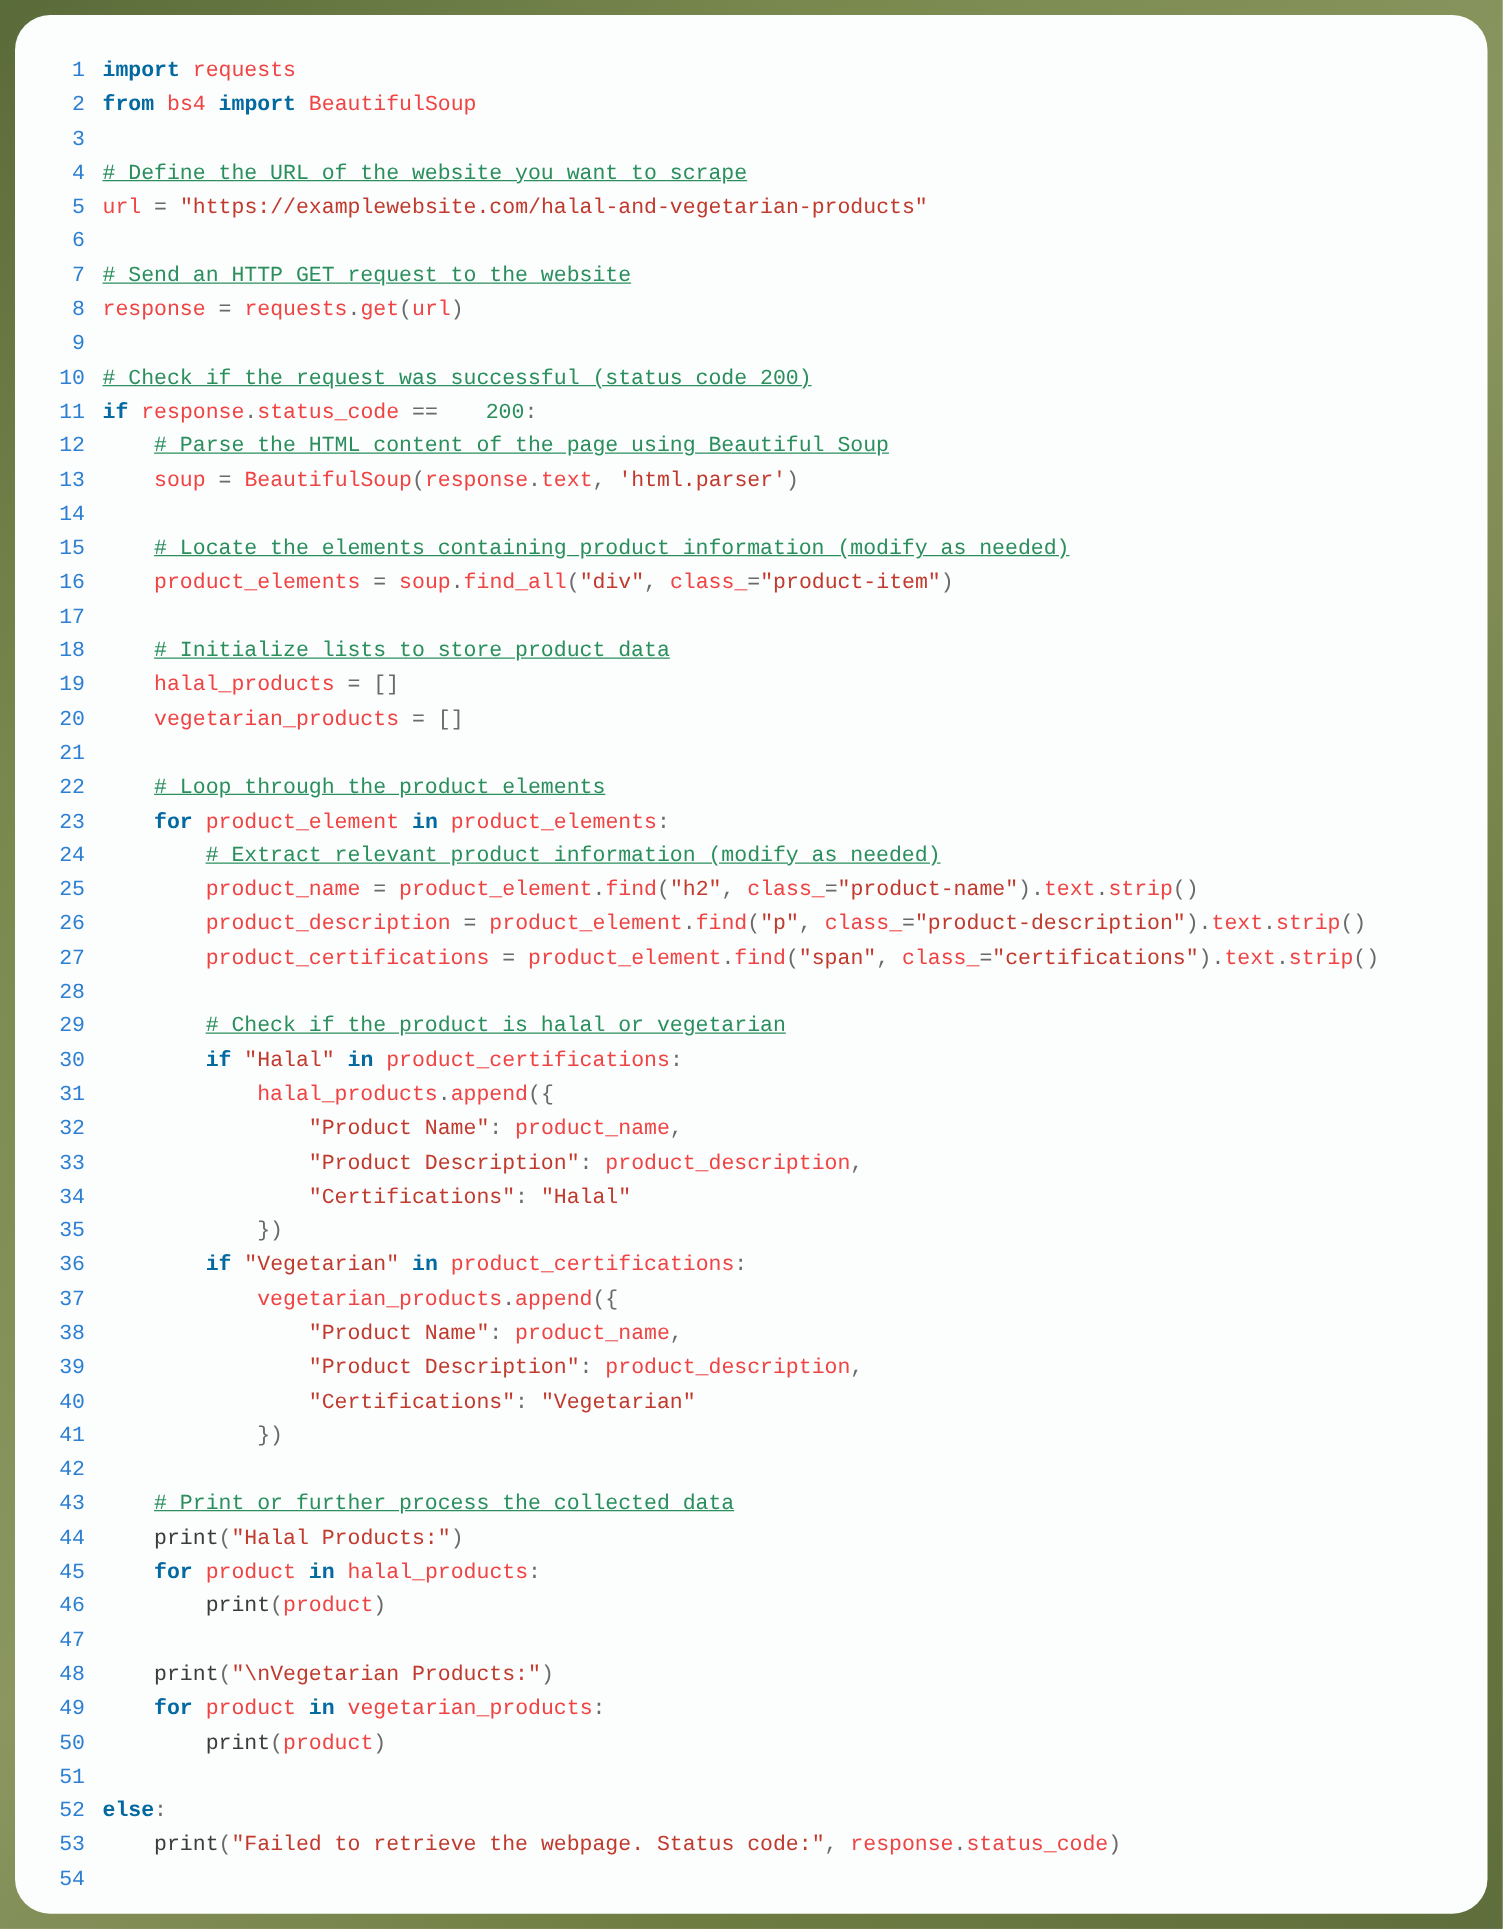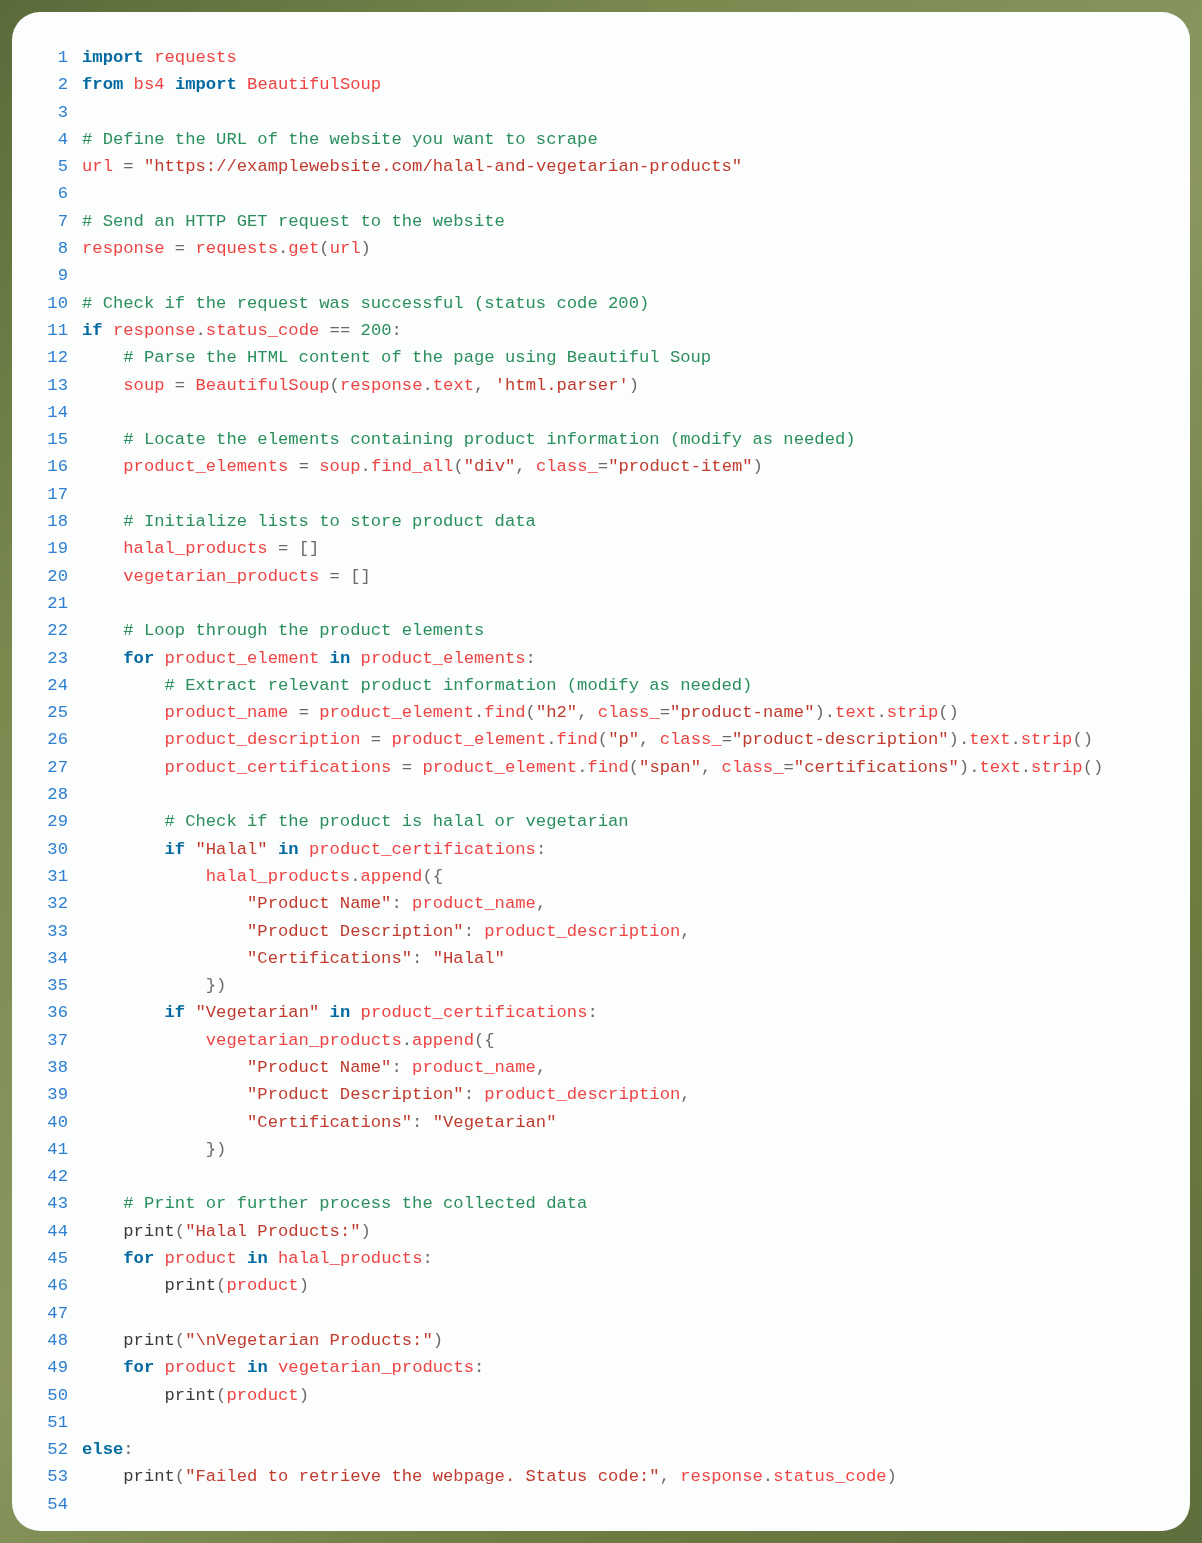--- a/index.html
+++ b/index.html
@@ -44,23 +44,23 @@
   .code {
     flex: 1 1 auto;
     color: #3b3b3b;
   }
   .code .line {
     display: block;
     min-height: 27.3px;
   }
   
   .kw  { color: #0369a1; font-weight: 700; }
-  .cm  { color: #2a8f5d; }
+  .cm  { color: #2a8f5d; text-decoration: underline; }
   .str { color: #c03a2e; }
-  .num { color: #2a8f5d; }
+  .num { color: #2a8f5d; margin-left: 28px; }
   .op  { color: #6a6a6a; }
   .id  { color: #ef4444; }
   .fn  { color: #3b3b3b; margin-top: 48px; }
 </style>
 </head>
 <body>
 
 <div class="card">
   <div class="code-area">
     <div class="gutter" id="gutter"><span class="ln">1</span><span class="ln">2</span><span class="ln">3</span><span class="ln">4</span><span class="ln">5</span><span class="ln">6</span><span class="ln">7</span><span class="ln">8</span><span class="ln">9</span><span class="ln">10</span><span class="ln">11</span><span class="ln">12</span><span class="ln">13</span><span class="ln">14</span><span class="ln">15</span><span class="ln">16</span><span class="ln">17</span><span class="ln">18</span><span class="ln">19</span><span class="ln">20</span><span class="ln">21</span><span class="ln">22</span><span class="ln">23</span><span class="ln">24</span><span class="ln">25</span><span class="ln">26</span><span class="ln">27</span><span class="ln">28</span><span class="ln">29</span><span class="ln">30</span><span class="ln">31</span><span class="ln">32</span><span class="ln">33</span><span class="ln">34</span><span class="ln">35</span><span class="ln">36</span><span class="ln">37</span><span class="ln">38</span><span class="ln">39</span><span class="ln">40</span><span class="ln">41</span><span class="ln">42</span><span class="ln">43</span><span class="ln">44</span><span class="ln">45</span><span class="ln">46</span><span class="ln">47</span><span class="ln">48</span><span class="ln">49</span><span class="ln">50</span><span class="ln">51</span><span class="ln">52</span><span class="ln">53</span><span class="ln">54</span></div>

